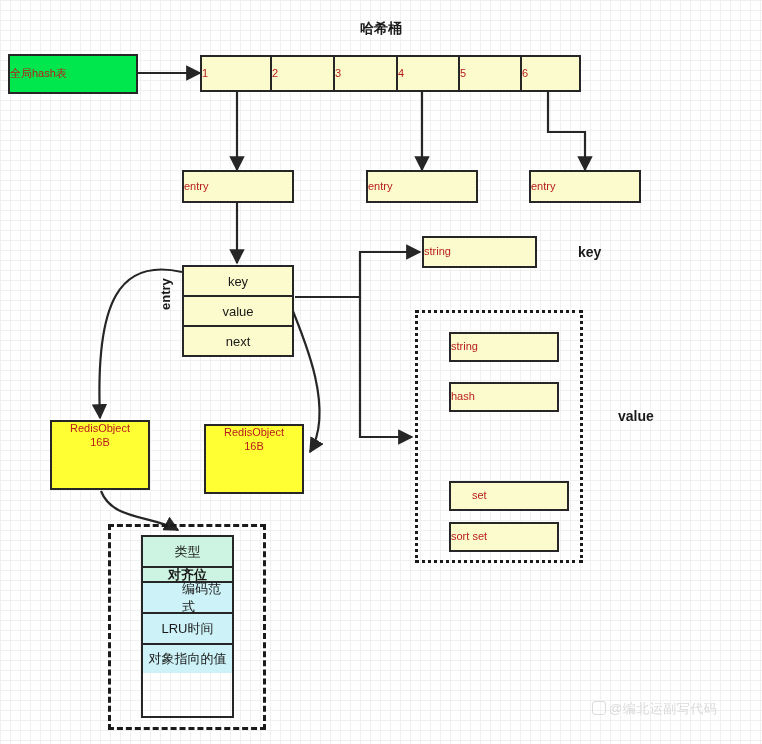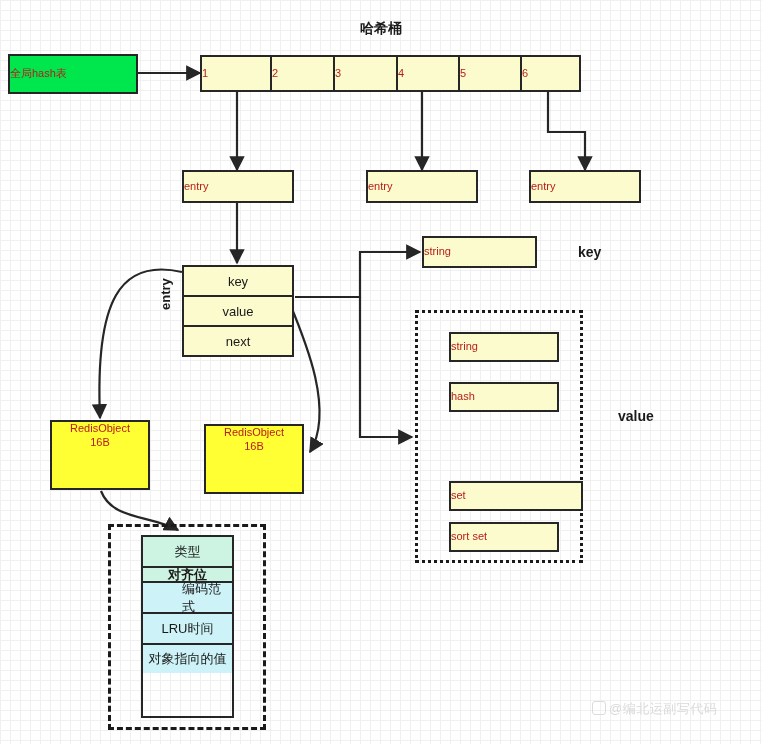--- a/index.html
+++ b/index.html
@@ -219,21 +219,21 @@
   </div>
   <div class="plainlabel" style="left:578px; top:244px;">key</div>
 
   <div class="dotbox" style="left:415px; top:310px; width:168px; height:253px;"></div>
   <div class="node yellowpale" style="left:449px; top:332px; width:110px; height:30px;">
     <span>string</span>
   </div>
   <div class="node yellowpale" style="left:449px; top:382px; width:110px; height:30px;">
     <span>hash</span>
   </div>
-  <div class="node yellowpale" style="left:449px; top:481px; width:134px; height:30px;">
+  <div class="node yellowpale" style="left:449px; top:481px; width:120px; height:30px;padding-left:21px;">
     <span>set</span>
   </div>
   <div class="node yellowpale" style="left:449px; top:522px; width:110px; height:30px;">
     <span>sort set</span>
   </div>
   <div class="plainlabel" style="left:618px; top:408px;">value</div>
 
   <div class="node yellowbright" style="left:50px; top:420px; width:100px; height:70px; flex-direction:column;">
     <span>RedisObject</span>
     <span>16B</span>

